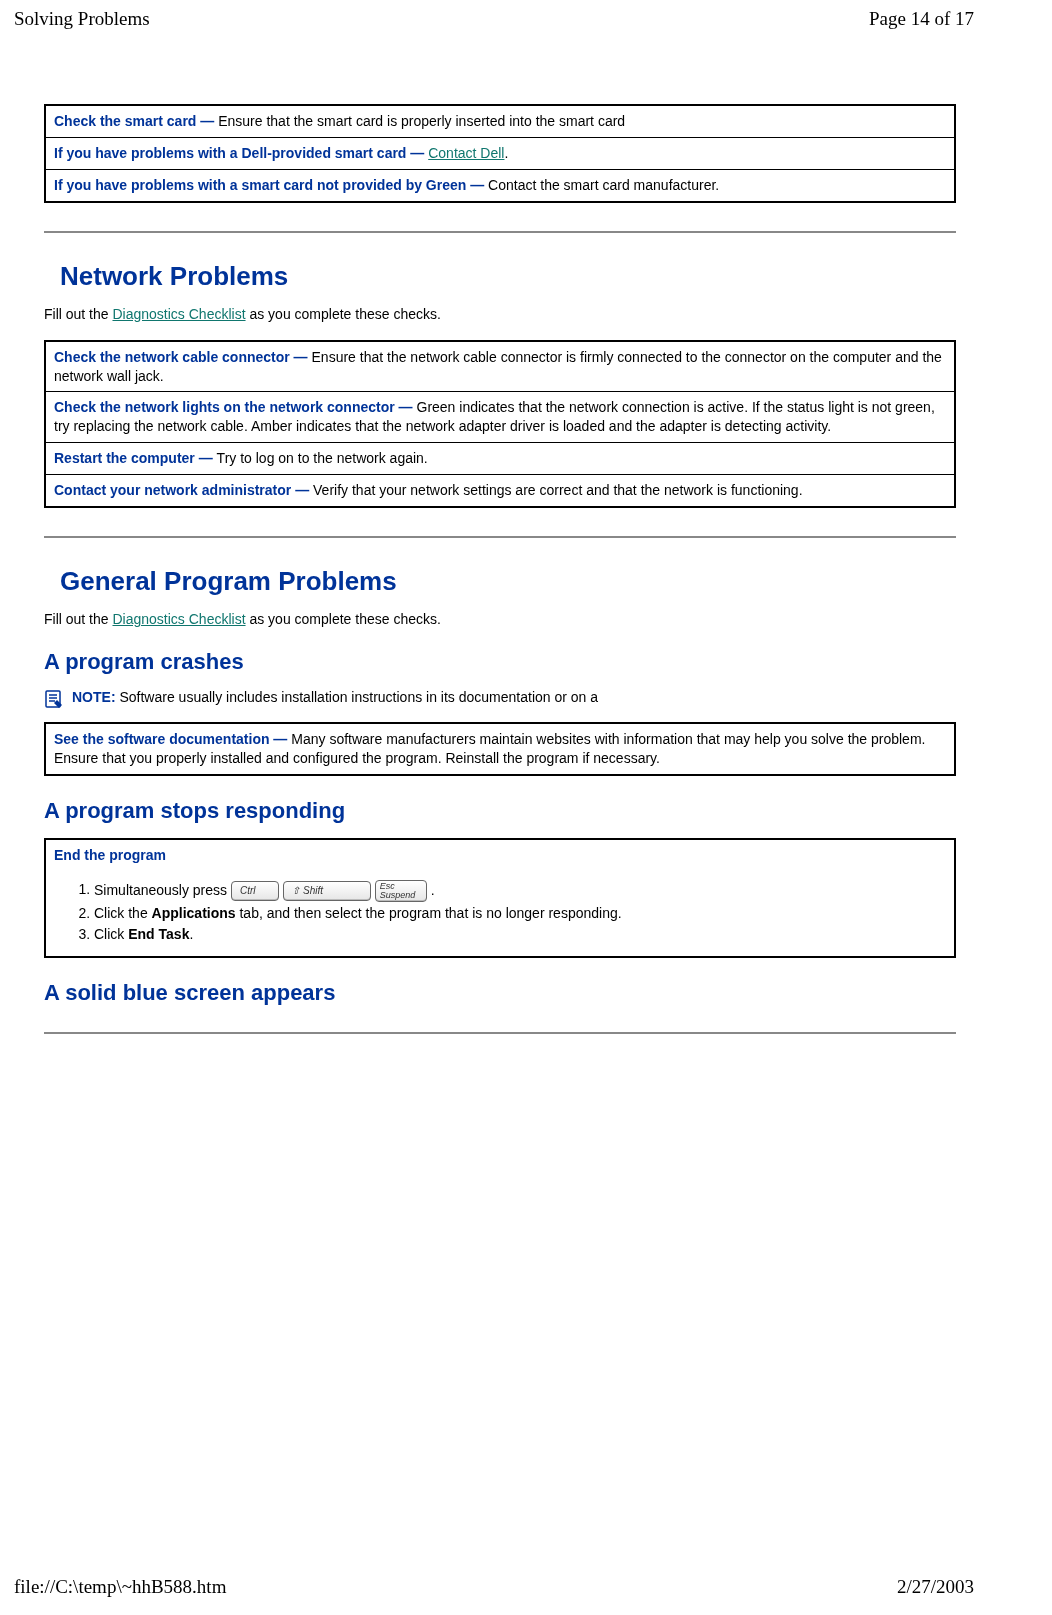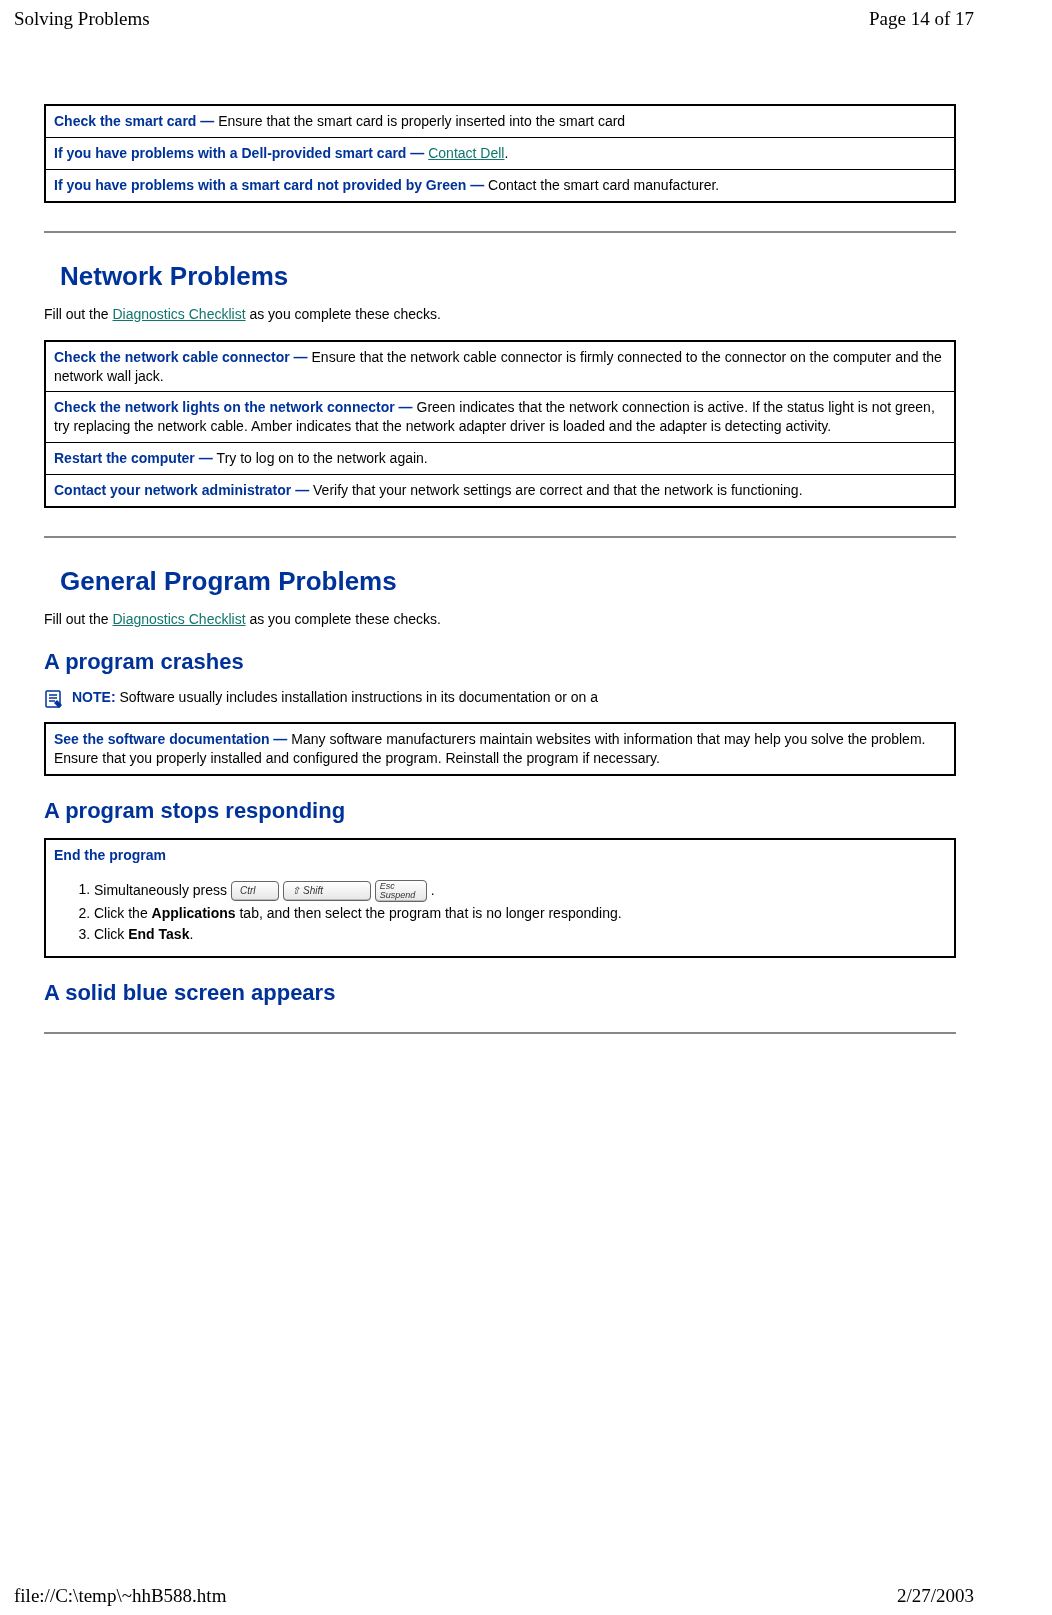--- a/index.html
+++ b/index.html
@@ -19,21 +19,21 @@
 }
 .header-row, .footer-row {
   display: flex;
   justify-content: space-between;
   font-family: "Times New Roman", serif;
   font-size: 19px;
   padding: 8px 14px 4px 14px;
 }
 .footer-row {
   position: absolute;
-  bottom: 0;
+  bottom: 9px;
   left: 0;
   right: 0;
   padding-bottom: 8px;
 }
 .content {
   padding: 10px 32px 10px 44px;
 }
 h2.section {
   color: #003399;
   font-size: 26px;

